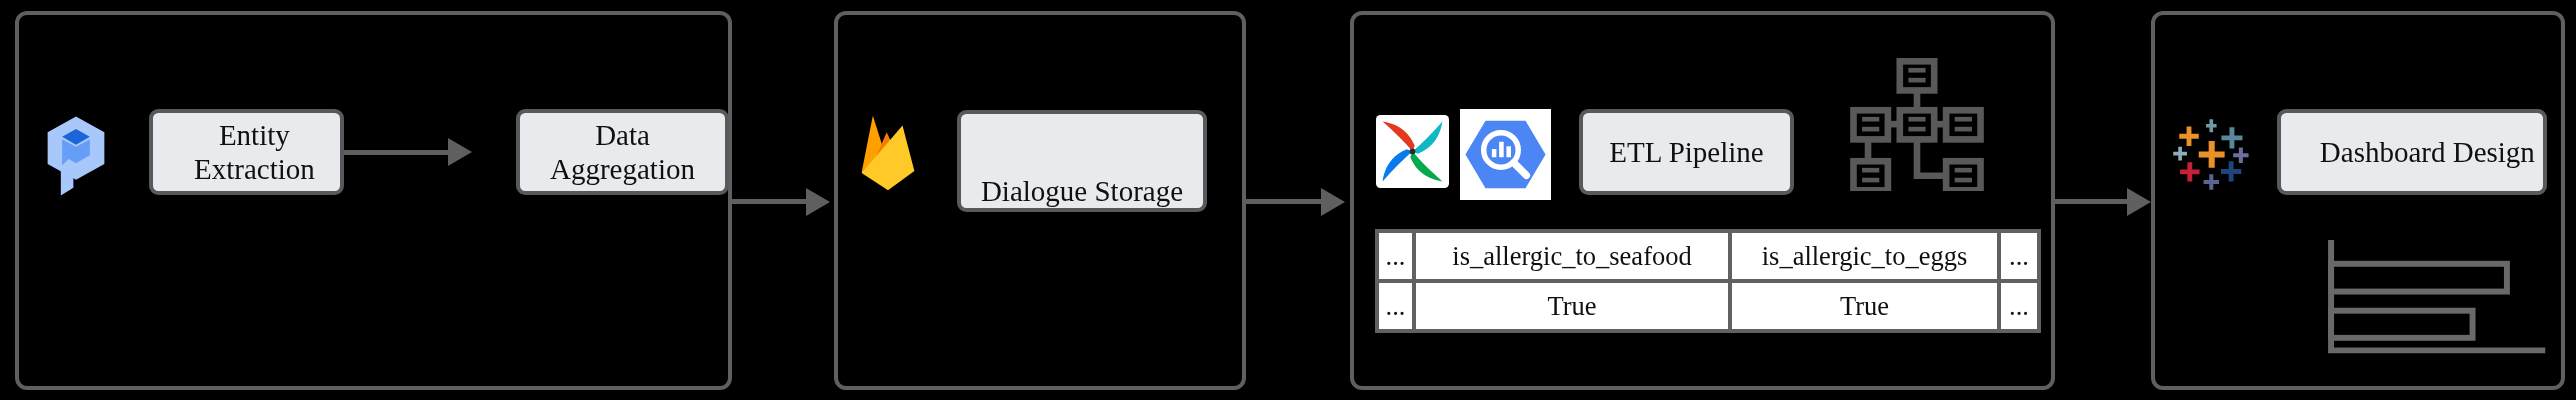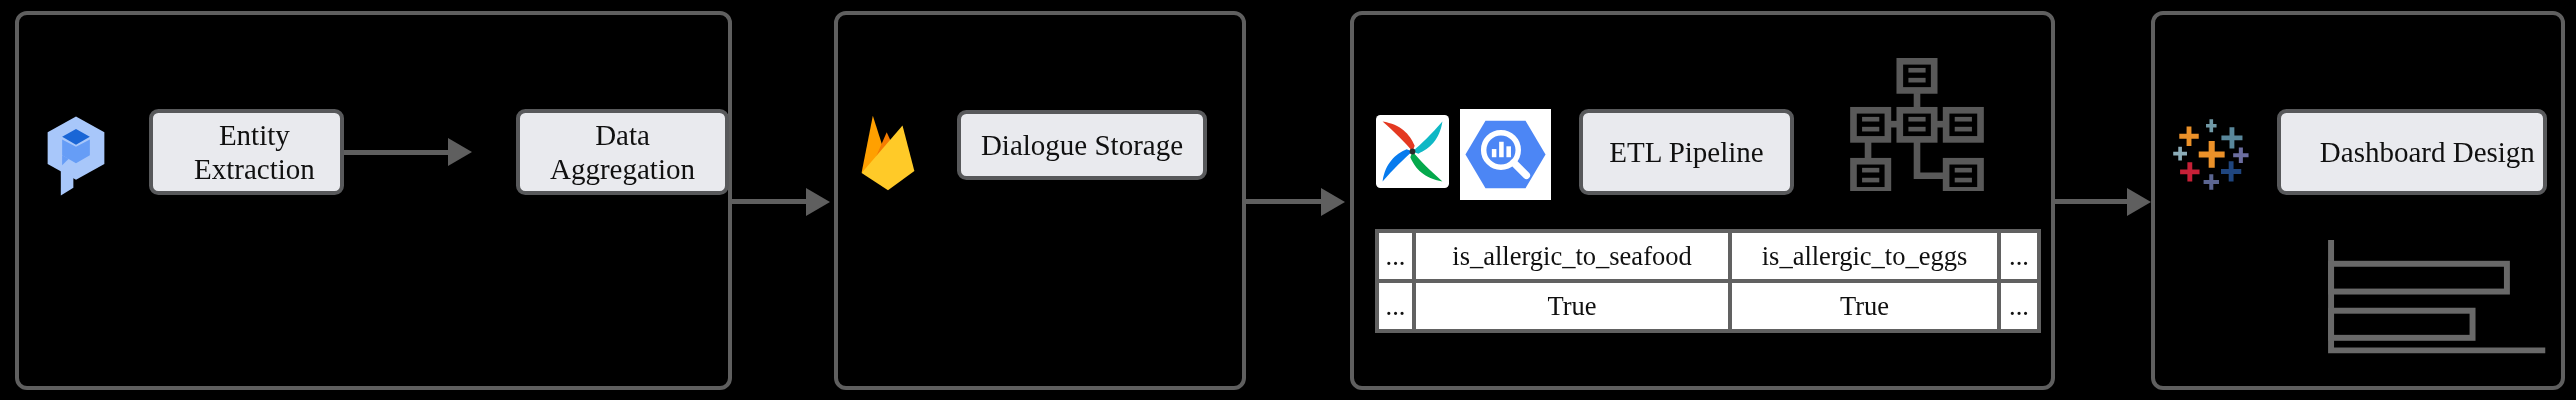--- a/index.html
+++ b/index.html
@@ -101,21 +101,21 @@
   <div class="arrow-head" style="left:806px; top:188px;"></div>
 
   <div class="panel" style="left:834px; width:412px;"></div>
 
   <svg class="icon" style="left:859px; top:109px;" width="58" height="82" viewBox="0 0 88 124">
     <polygon points="4,96 21,10 35,54 14,101" fill="#ffa000"></polygon>
     <polygon points="14,99 42,35 54,61 22,103" fill="#f57c00"></polygon>
     <polygon points="4,97 66,25 84,94 44,123" fill="#ffca28"></polygon>
   </svg>
 
-  <div class="node-box" style="left:957px; top:110px; width:250px; height:70px;">
+  <div class="node-box" style="left:957px; top:110px; width:250px; height:102px;align-items:flex-end;">
     <span>Dialogue Storage</span>
   </div>
 
   <div class="arrow-line" style="left:1246px; top:199px; width:76px;"></div>
   <div class="arrow-head" style="left:1321px; top:188px;"></div>
 
   <div class="panel" style="left:1350px; width:705px;"></div>
 
   <svg class="icon" style="left:1376px; top:115px;" width="73" height="73" viewBox="0 0 100 100">
     <rect x="0" y="0" width="100" height="100" rx="6" fill="#ffffff"></rect>

